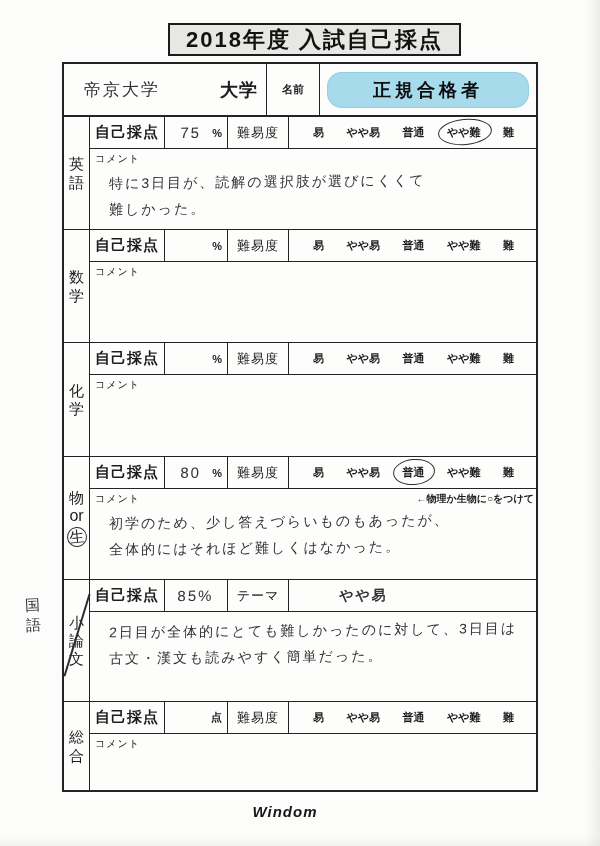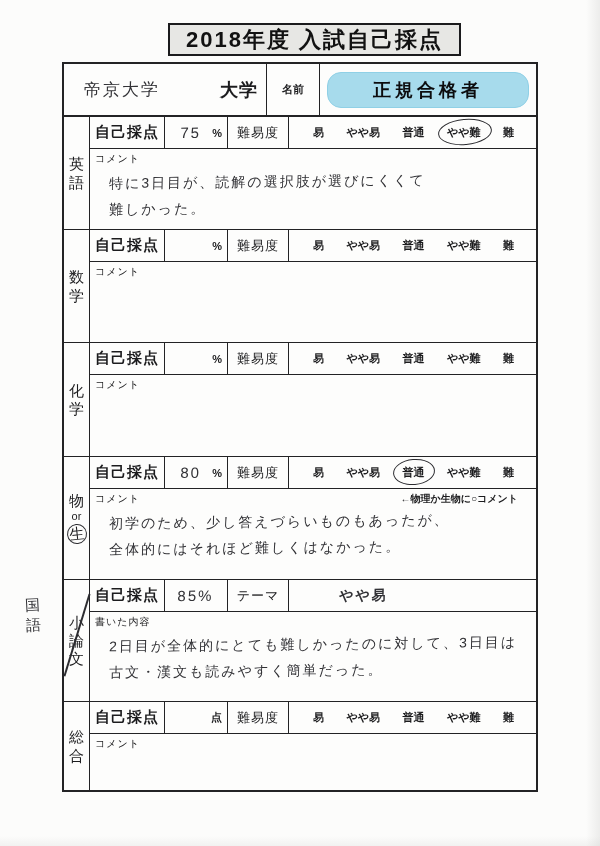--- a/index.html
+++ b/index.html
@@ -55,21 +55,21 @@
   .section:last-child { border-bottom:none; }
   .s0 { height:113px; } .s1 { height:113px; } .s2 { height:114px; }
   .s3 { height:123px; } .s4 { height:122px; } .s5 { flex:1; }
 
   .subj-cell {
     position:relative; width:26px; border-right:1.5px solid #232325;
     display:flex; flex-direction:column; align-items:center; justify-content:center;
     gap:1px; font-size:15px; font-weight:500; line-height:1.15;
   }
   .subj-char { display:block; }
-  .subj-char.or { font-size:11px; }
+  .subj-char.or { font-size:16px; }
   .subj-char.ring {
     border:1.4px solid #2c2c30; border-radius:50%;
     width:20px; height:20px; line-height:17px; text-align:center;
     transform:rotate(-6deg);
   }
   .subj-cell.slashed::after {
     content:""; position:absolute; left:12px; top:12px; width:1.6px; height:86px;
     background:#2c2c30; transform:rotate(17deg);
   }
 
@@ -100,21 +100,21 @@
   }
   .opt { position:relative; white-space:nowrap; }
   .opt.circled::after {
     content:""; position:absolute; left:-9px; right:-11px; top:-6px; bottom:-5px;
     border:1.5px solid #2c2c30; border-radius:50%; transform:rotate(-5deg);
   }
   .c-opts.essay { justify-content:flex-start; padding-left:50px; }
   .theme-val { font-size:14px; }
 
   
-  .comment-area { flex:1; position:relative; padding:3px 18px 0 5px; }
+  .comment-area { flex:1; position:relative; padding:3px 2px 0 5px; }
   .comment-label-row { display:flex; justify-content:space-between; align-items:flex-start; }
   .comment-label { font-size:10px; letter-spacing:1px; }
   .bio-note { font-size:10px; font-weight:bold; }
   .comment-line { margin:5px 0 0 14px; font-size:14px; line-height:21px; }
 
   
   .hand {
     color:#323236;
     transform:rotate(-0.6deg) skewX(-2deg);
     letter-spacing:2px;
@@ -262,21 +262,21 @@
             <span class="opt">易</span>
             <span class="opt">やや易</span>
             <span class="opt circled">普通</span>
             <span class="opt">やや難</span>
             <span class="opt">難</span>
           </div>
         </div>
         <div class="comment-area">
           <div class="comment-label-row">
             <span class="comment-label">コメント</span>
-            <span class="bio-note">←物理か生物に○コメント</span>
+            <span class="bio-note">←物理か生物に○をつけて</span>
           </div>
           <div class="hand comment-line">初学のため、少し答えづらいものもあったが、</div>
           <div class="hand comment-line">全体的にはそれほど難しくはなかった。</div>
         </div>
       </div>
     </div>
 
     <div class="section s4">
       <div class="subj-cell slashed">
         <span class="subj-char">小</span>
@@ -289,23 +289,20 @@
           <div class="c-value">
             <span class="hand score-val">85%</span>
             <span class="unit"></span>
           </div>
           <div class="c-mid">テーマ</div>
           <div class="c-opts essay">
             <span class="hand theme-val">やや易</span>
           </div>
         </div>
         <div class="comment-area">
-          <div class="comment-label-row">
-            <span class="comment-label">書いた内容</span>
-          </div>
           <div class="hand comment-line">2日目が全体的にとても難しかったのに対して、3日目は</div>
           <div class="hand comment-line">古文・漢文も読みやすく簡単だった。</div>
         </div>
       </div>
     </div>
 
     <div class="section s5">
       <div class="subj-cell">
         <span class="subj-char">総</span>
         <span class="subj-char">合</span>
@@ -331,14 +328,15 @@
             <span class="comment-label">コメント</span>
           </div>
         </div>
       </div>
     </div>
 
   </div>
 
   <div class="margin-note hand">国語</div>
 
+  <div class="footer">Windom</div>
 
 </div>
 
 </body></html>

